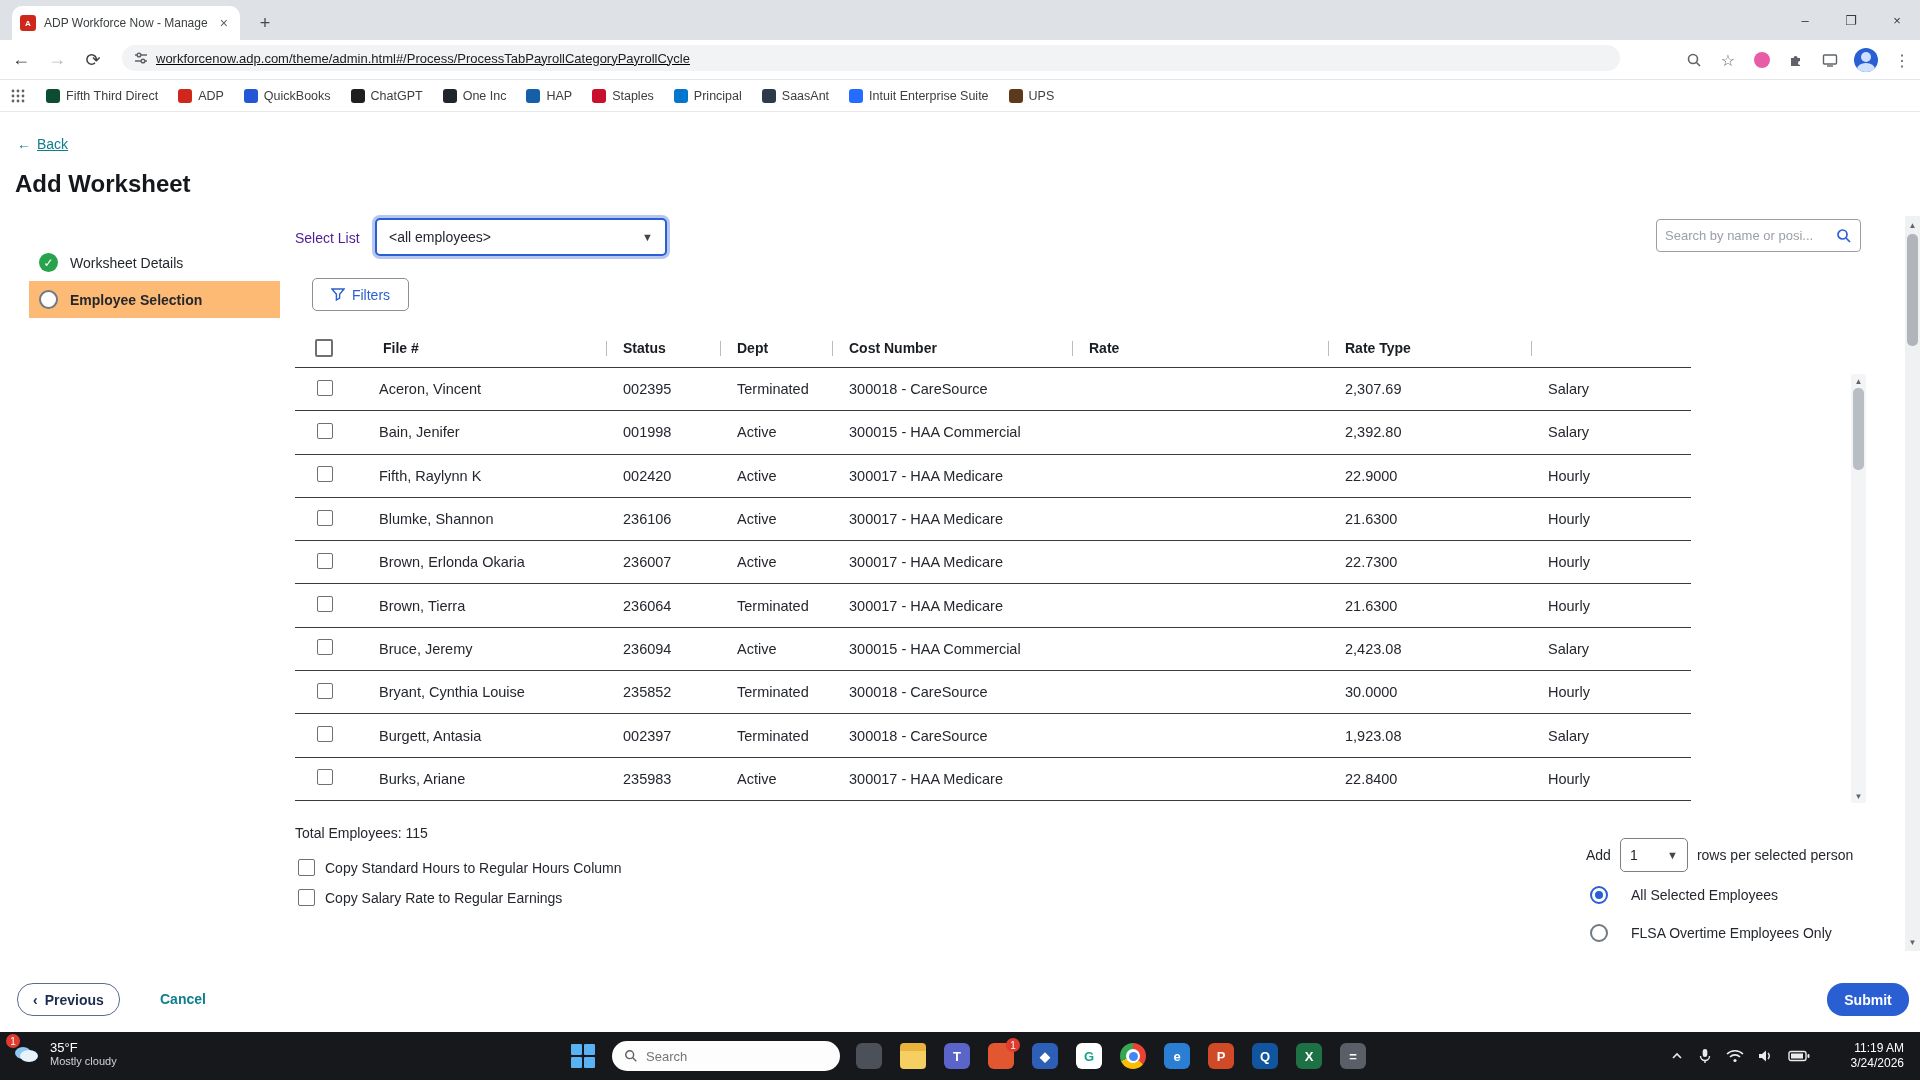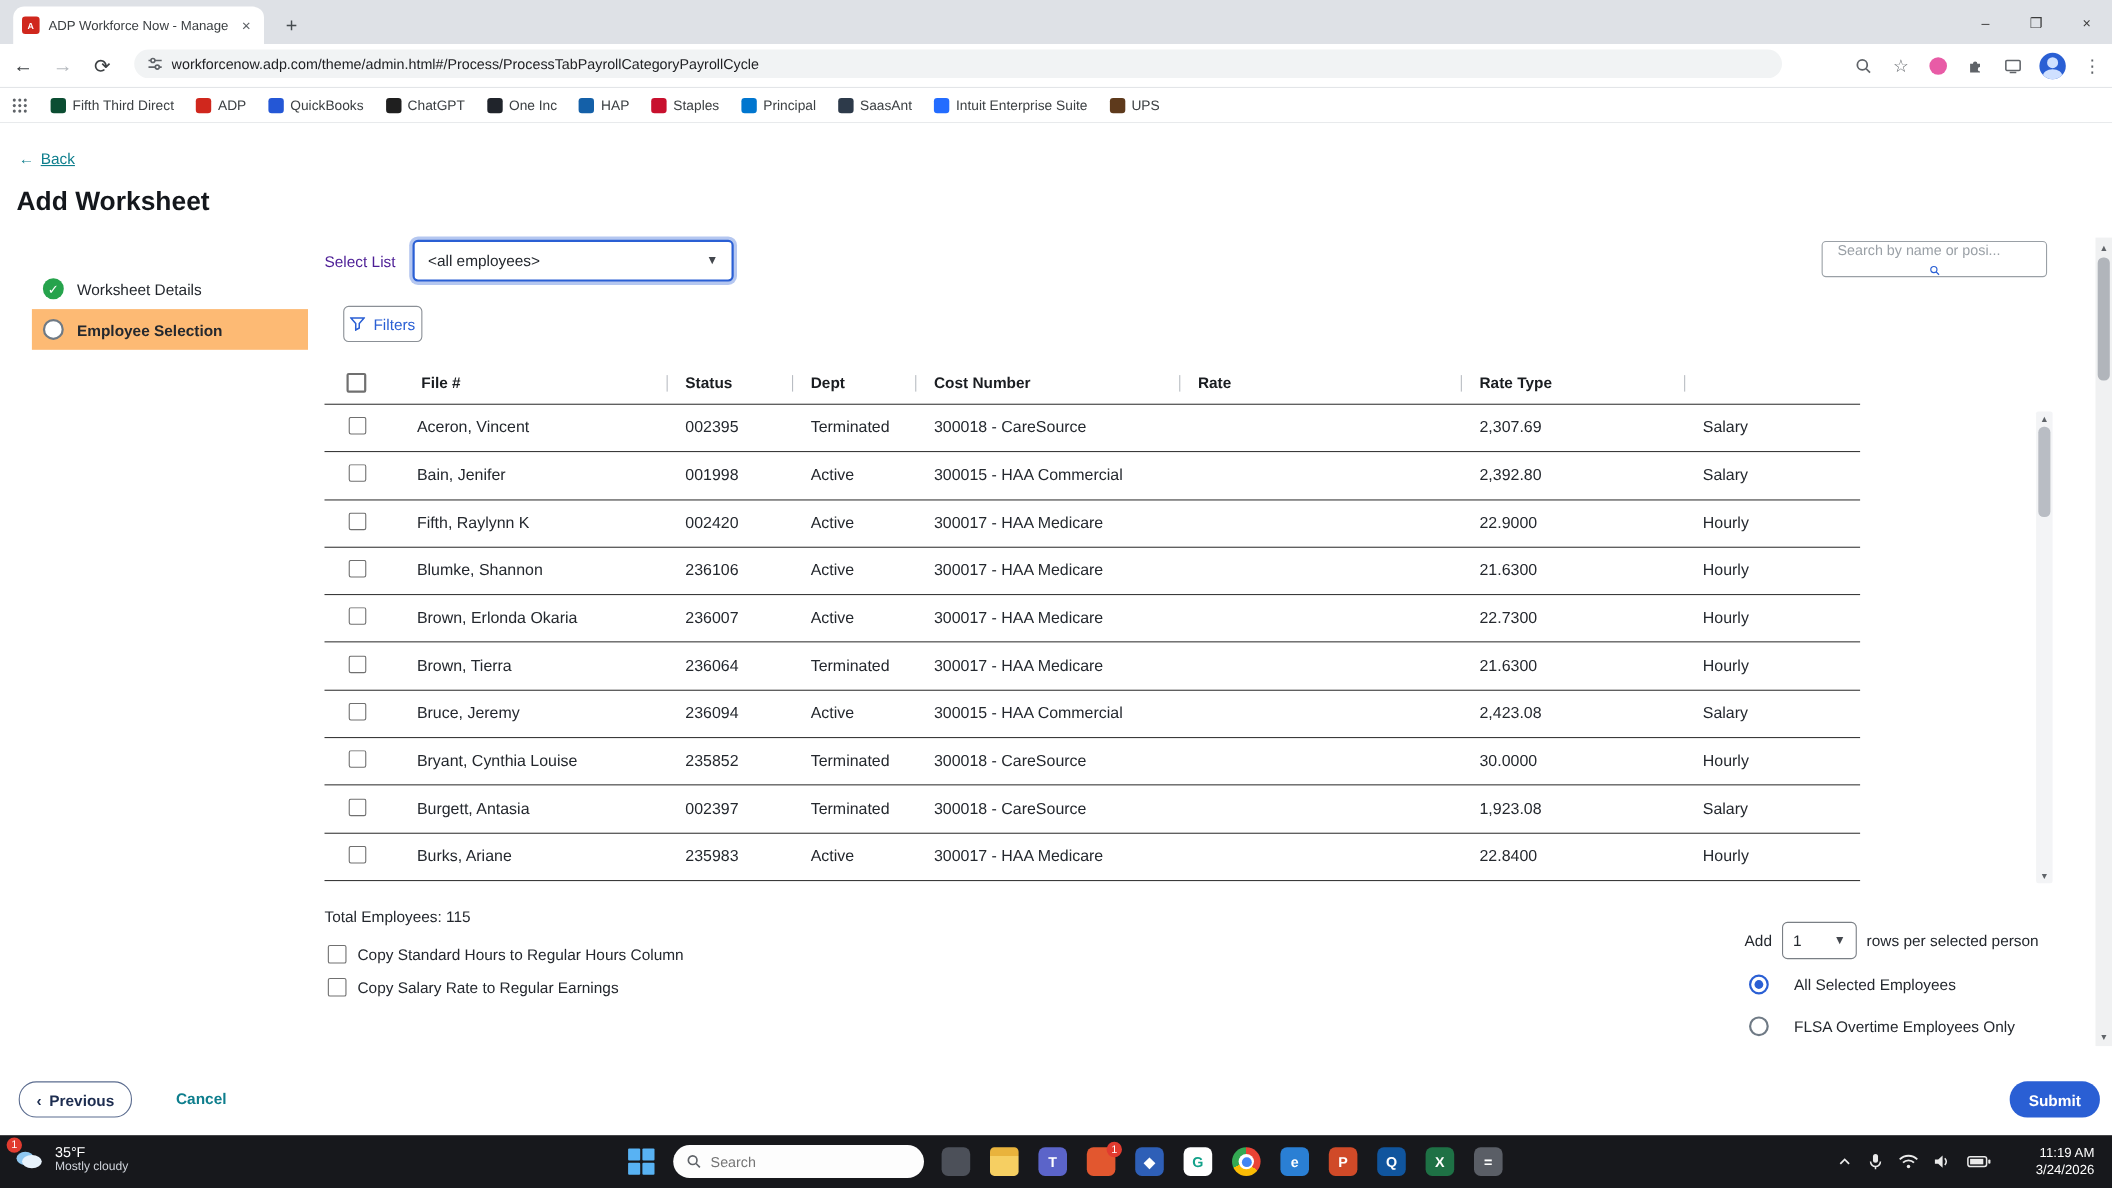--- a/index.html
+++ b/index.html
@@ -12,21 +12,21 @@
   .tab-favicon { width:16px; height:16px; border-radius:3px; background:#d0271d; color:#fff; font-size:8px; font-weight:bold; display:flex; align-items:center; justify-content:center; flex:0 0 auto; }
   .tab-title { font-size:12px; color:#3c4043; white-space:nowrap; overflow:hidden; flex:1; }
   .tab-close { font-size:14px; color:#5f6368; padding:0 4px; flex:0 0 auto; }
   .new-tab { position:absolute; left:252px; top:10px; width:26px; height:26px; border-radius:50%; display:flex; align-items:center; justify-content:center; font-size:18px; color:#454a4f; }
   .win-controls { position:absolute; right:0; top:0; height:40px; display:flex; }
   .win-btn { width:46px; height:40px; display:flex; align-items:center; justify-content:center; font-size:13px; color:#3b3b3b; }
 
   .nav-bar { position:absolute; top:40px; left:0; width:1920px; height:40px; background:#fff; border-bottom:1px solid #e3e5e8; display:flex; align-items:center; }
   .nav-ico { width:30px; height:30px; display:flex; align-items:center; justify-content:center; font-size:18px; color:#3c4043; margin-left:6px; }
   .nav-ico.disabled { color:#b6babf; }
-  .omnibox { position:absolute; left:122px; top:5px; width:1498px; height:26px; background:#f1f3f4; border-radius:15px; display:flex; align-items:center; padding:0 12px; gap:8px; }
+  .omnibox { position:absolute; left:122px; top:5px; width:1498px; height:26px; background:#f1f3f4; border-radius:15px; display:flex; align-items:center; padding:0 12px; gap:8px;text-decoration:underline; }
   .url-text { font-size:13px; color:#202124; white-space:nowrap; overflow:hidden; }
   .right-icons { position:absolute; right:8px; top:5px; height:30px; display:flex; align-items:center; gap:14px; }
   .ri { width:20px; height:20px; display:flex; align-items:center; justify-content:center; font-size:16px; color:#5f6368; }
   .ext-pink { width:16px; height:16px; border-radius:50%; background:#e85ba6; }
   .avatar { width:24px; height:24px; border-radius:50%; background:#2a5fd4; position:relative; overflow:hidden; }
   .avatar::before { content:""; position:absolute; left:7px; top:4px; width:10px; height:10px; border-radius:50%; background:#cfe0ff; }
   .avatar::after { content:""; position:absolute; left:3px; top:15px; width:18px; height:12px; border-radius:50%; background:#cfe0ff; }
 
   .bookmarks-bar { position:absolute; top:80px; left:0; width:1920px; height:32px; background:#fff; border-bottom:1px solid #e6e8ea; display:flex; align-items:center; padding-left:10px; gap:20px; }
   .bm-item { display:flex; align-items:center; gap:6px; }
@@ -44,25 +44,25 @@
   .step { display:flex; align-items:center; gap:12px; padding:9px 10px; font-size:14px; color:#24282e; }
   .step.active { background:#fdba74; font-weight:bold; }
   .step-circle { width:19px; height:19px; border-radius:50%; flex:0 0 auto; display:flex; align-items:center; justify-content:center; }
   .step-circle.done { background:#26a34c; color:#fff; font-size:12px; }
   .step-circle.todo { background:#fff; border:2px solid #6f7a85; }
 
   .select-label { position:absolute; left:295px; top:118px; font-size:14px; color:#4c1d95; }
   .select-dd { position:absolute; left:375px; top:106px; width:292px; height:38px; background:#fff; border:2px solid #2a5fd4; border-radius:5px; box-shadow:0 0 0 3px rgba(42,95,212,.35); display:flex; align-items:center; justify-content:space-between; padding:4px 12px; font-size:14px; color:#24282e; }
   .caret { font-size:11px; color:#43474d; }
 
-  .top-search { position:absolute; left:1656px; top:107px; width:205px; height:33px; border:1px solid #9aa0a6; border-radius:4px; display:flex; align-items:center; padding:0 8px; gap:6px; background:#fff;flex-direction:column; }
+  .top-search { position:absolute; left:1656px; top:107px; width:205px; height:33px; border:1px solid #9aa0a6; border-radius:4px; display:flex; align-items:center; padding:0 8px; gap:6px; background:#fff; }
   .top-search input { border:none; outline:none; flex:1; font-size:13px; color:#24282e; font-family:"Liberation Sans",sans-serif; min-width:0; }
   .top-search input::placeholder { color:#9aa0a6; }
 
-  .filters-btn { position:absolute; left:312px; top:166px; width:72px; height:33px; border:1px solid #8b9096; border-radius:5px; background:#fff; display:flex; align-items:center; justify-content:center; gap:7px; font-size:14px; color:#2a5fd4; }
+  .filters-btn { position:absolute; left:312px; top:166px; width:97px; height:33px; border:1px solid #8b9096; border-radius:5px; background:#fff; display:flex; align-items:center; justify-content:center; gap:7px; font-size:14px; color:#2a5fd4; }
 
   .table { position:absolute; left:295px; top:217px; width:1396px; }
   .tgrid { display:grid; grid-template-columns:72px 240px 114px 112px 240px 256px 203px 159px; }
   .thead { height:39px; border-bottom:1px solid #3a3a3a; align-items:center; }
   .hcell { font-size:14px; font-weight:bold; color:#1a1d21; padding-left:16px; position:relative; height:100%; display:flex; align-items:center; }
   .hcell:not(.c-check)::after { content:""; position:absolute; right:0; top:12px; height:15px; width:1px; background:#b9bdc3; }
   .trow { height:43.3px; border-bottom:1px solid #3a3a3a; align-items:center; }
   .cell { font-size:14.5px; color:#24282e; padding-left:16px; white-space:nowrap; overflow:hidden; }
   .c-name { padding-left:12px; }
   .cbx { width:16px; height:16px; border:1.5px solid #707070; border-radius:2px; background:#fff; display:inline-block; margin-left:6px; }

